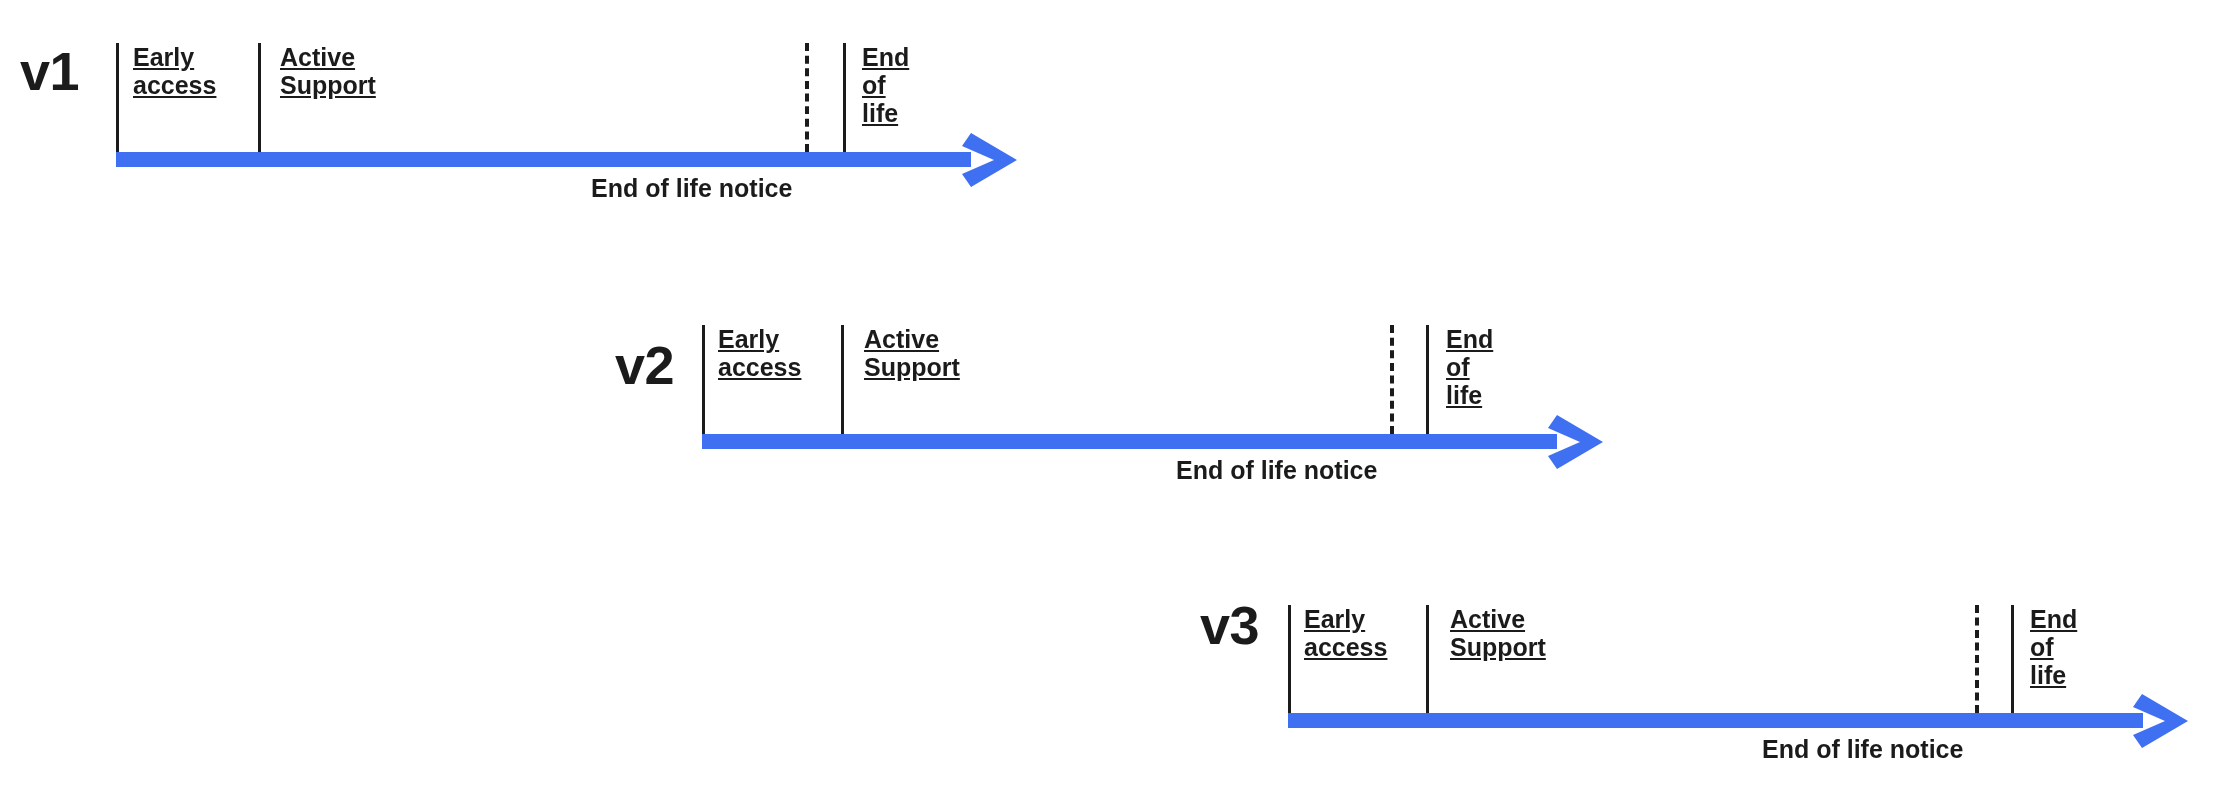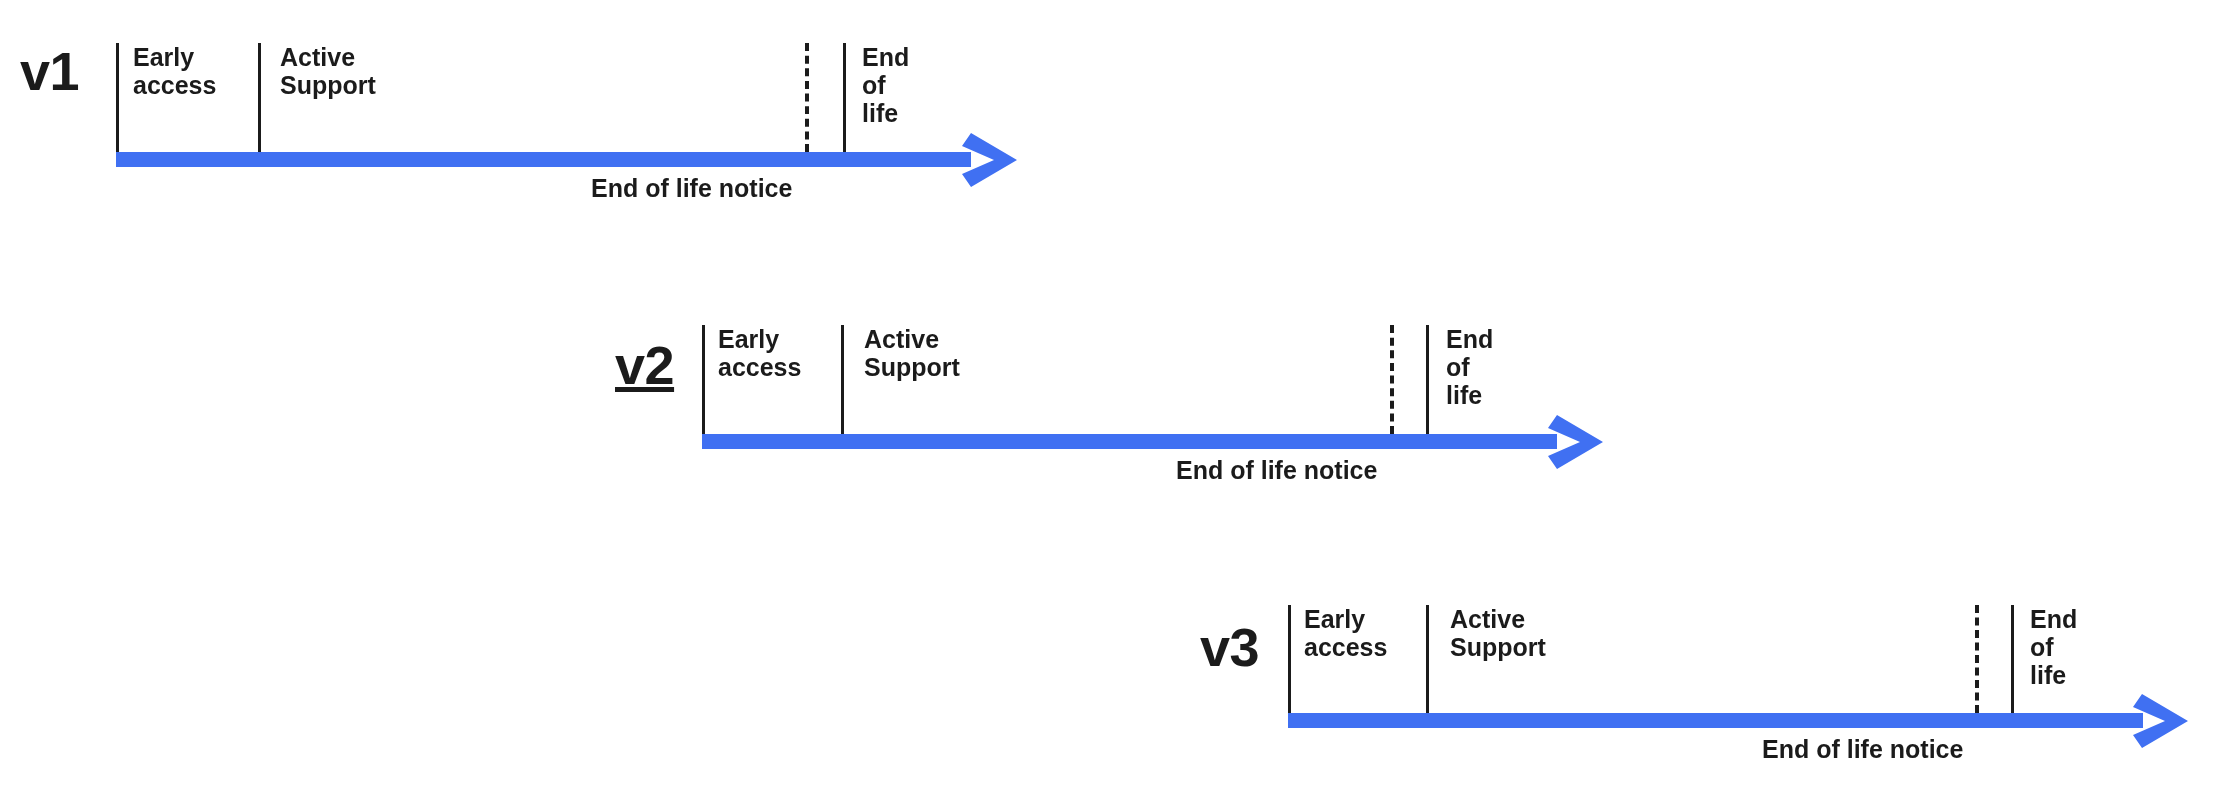--- a/index.html
+++ b/index.html
@@ -53,20 +53,21 @@
   }
 
   
   .phase-label {
     position: absolute;
     font-size: 25px;
     font-weight: 700;
     line-height: 1.12;
     color: #1b1b1b;
     white-space: pre-line;
+    text-decoration: underline;
   }
 
   
   .bar {
     position: absolute;
     height: 15px;
     background: var(--accent, #4070f2);
   }
 
   
@@ -103,39 +104,39 @@
       <div class="phase-label" style="left: 862px; top: 43px;">End of life</div>
       <div class="bar" style="--accent: #4070f2; left: 116px; top: 152px; width: 855px; height: 15px;"></div>
       <div class="arrow-head" style="left: 961px; top: 131px; width: 58px; height: 58px;">
         <svg width="58" height="58" viewBox="0 0 58 58">
           <path d="M10 2 L56 29 L10 56 L1 43 L33 29 L1 15 Z" fill="#4070f2"></path>
         </svg>
       </div>
       <div class="bar-caption" style="left: 573px; top: 175px;">End of life notice</div>
     </div>
     <div class="timeline-row">
-      <div class="version-label" style="left: 615px; top: 338px; text-decoration: underline;">v2</div>
+      <div class="version-label" style="left: 615px; top: 338px;">v2</div>
       <div class="tick" style="left: 702px; top: 325px; height: 109px;"></div>
       <div class="tick" style="left: 841px; top: 325px; height: 109px;"></div>
       <div class="tick dashed" style="left: 1390px; top: 325px; height: 109px;"></div>
       <div class="tick" style="left: 1426px; top: 325px; height: 109px;"></div>
       <div class="phase-label" style="left: 718px; top: 325px;">Early
 access</div>
       <div class="phase-label" style="left: 864px; top: 325px;">Active Support</div>
       <div class="phase-label" style="left: 1446px; top: 325px;">End of life</div>
       <div class="bar" style="--accent: #4070f2; left: 702px; top: 434px; width: 855px; height: 15px;"></div>
       <div class="arrow-head" style="left: 1547px; top: 413px; width: 58px; height: 58px;">
         <svg width="58" height="58" viewBox="0 0 58 58">
           <path d="M10 2 L56 29 L10 56 L1 43 L33 29 L1 15 Z" fill="#4070f2"></path>
         </svg>
       </div>
       <div class="bar-caption" style="left: 1158px; top: 457px;">End of life notice</div>
     </div>
     <div class="timeline-row">
-      <div class="version-label" style="left: 1200px; top: 620px;">v3</div>
+      <div class="version-label" style="left: 1200px; top: 598px;">v3</div>
       <div class="tick" style="left: 1288px; top: 605px; height: 108px;"></div>
       <div class="tick" style="left: 1426px; top: 605px; height: 108px;"></div>
       <div class="tick dashed" style="left: 1975px; top: 605px; height: 108px;"></div>
       <div class="tick" style="left: 2011px; top: 605px; height: 108px;"></div>
       <div class="phase-label" style="left: 1304px; top: 605px;">Early
 access</div>
       <div class="phase-label" style="left: 1450px; top: 605px;">Active Support</div>
       <div class="phase-label" style="left: 2030px; top: 605px;">End of life</div>
       <div class="bar" style="--accent: #4070f2; left: 1288px; top: 713px; width: 855px; height: 15px;"></div>
       <div class="arrow-head" style="left: 2132px; top: 692px; width: 58px; height: 58px;">

